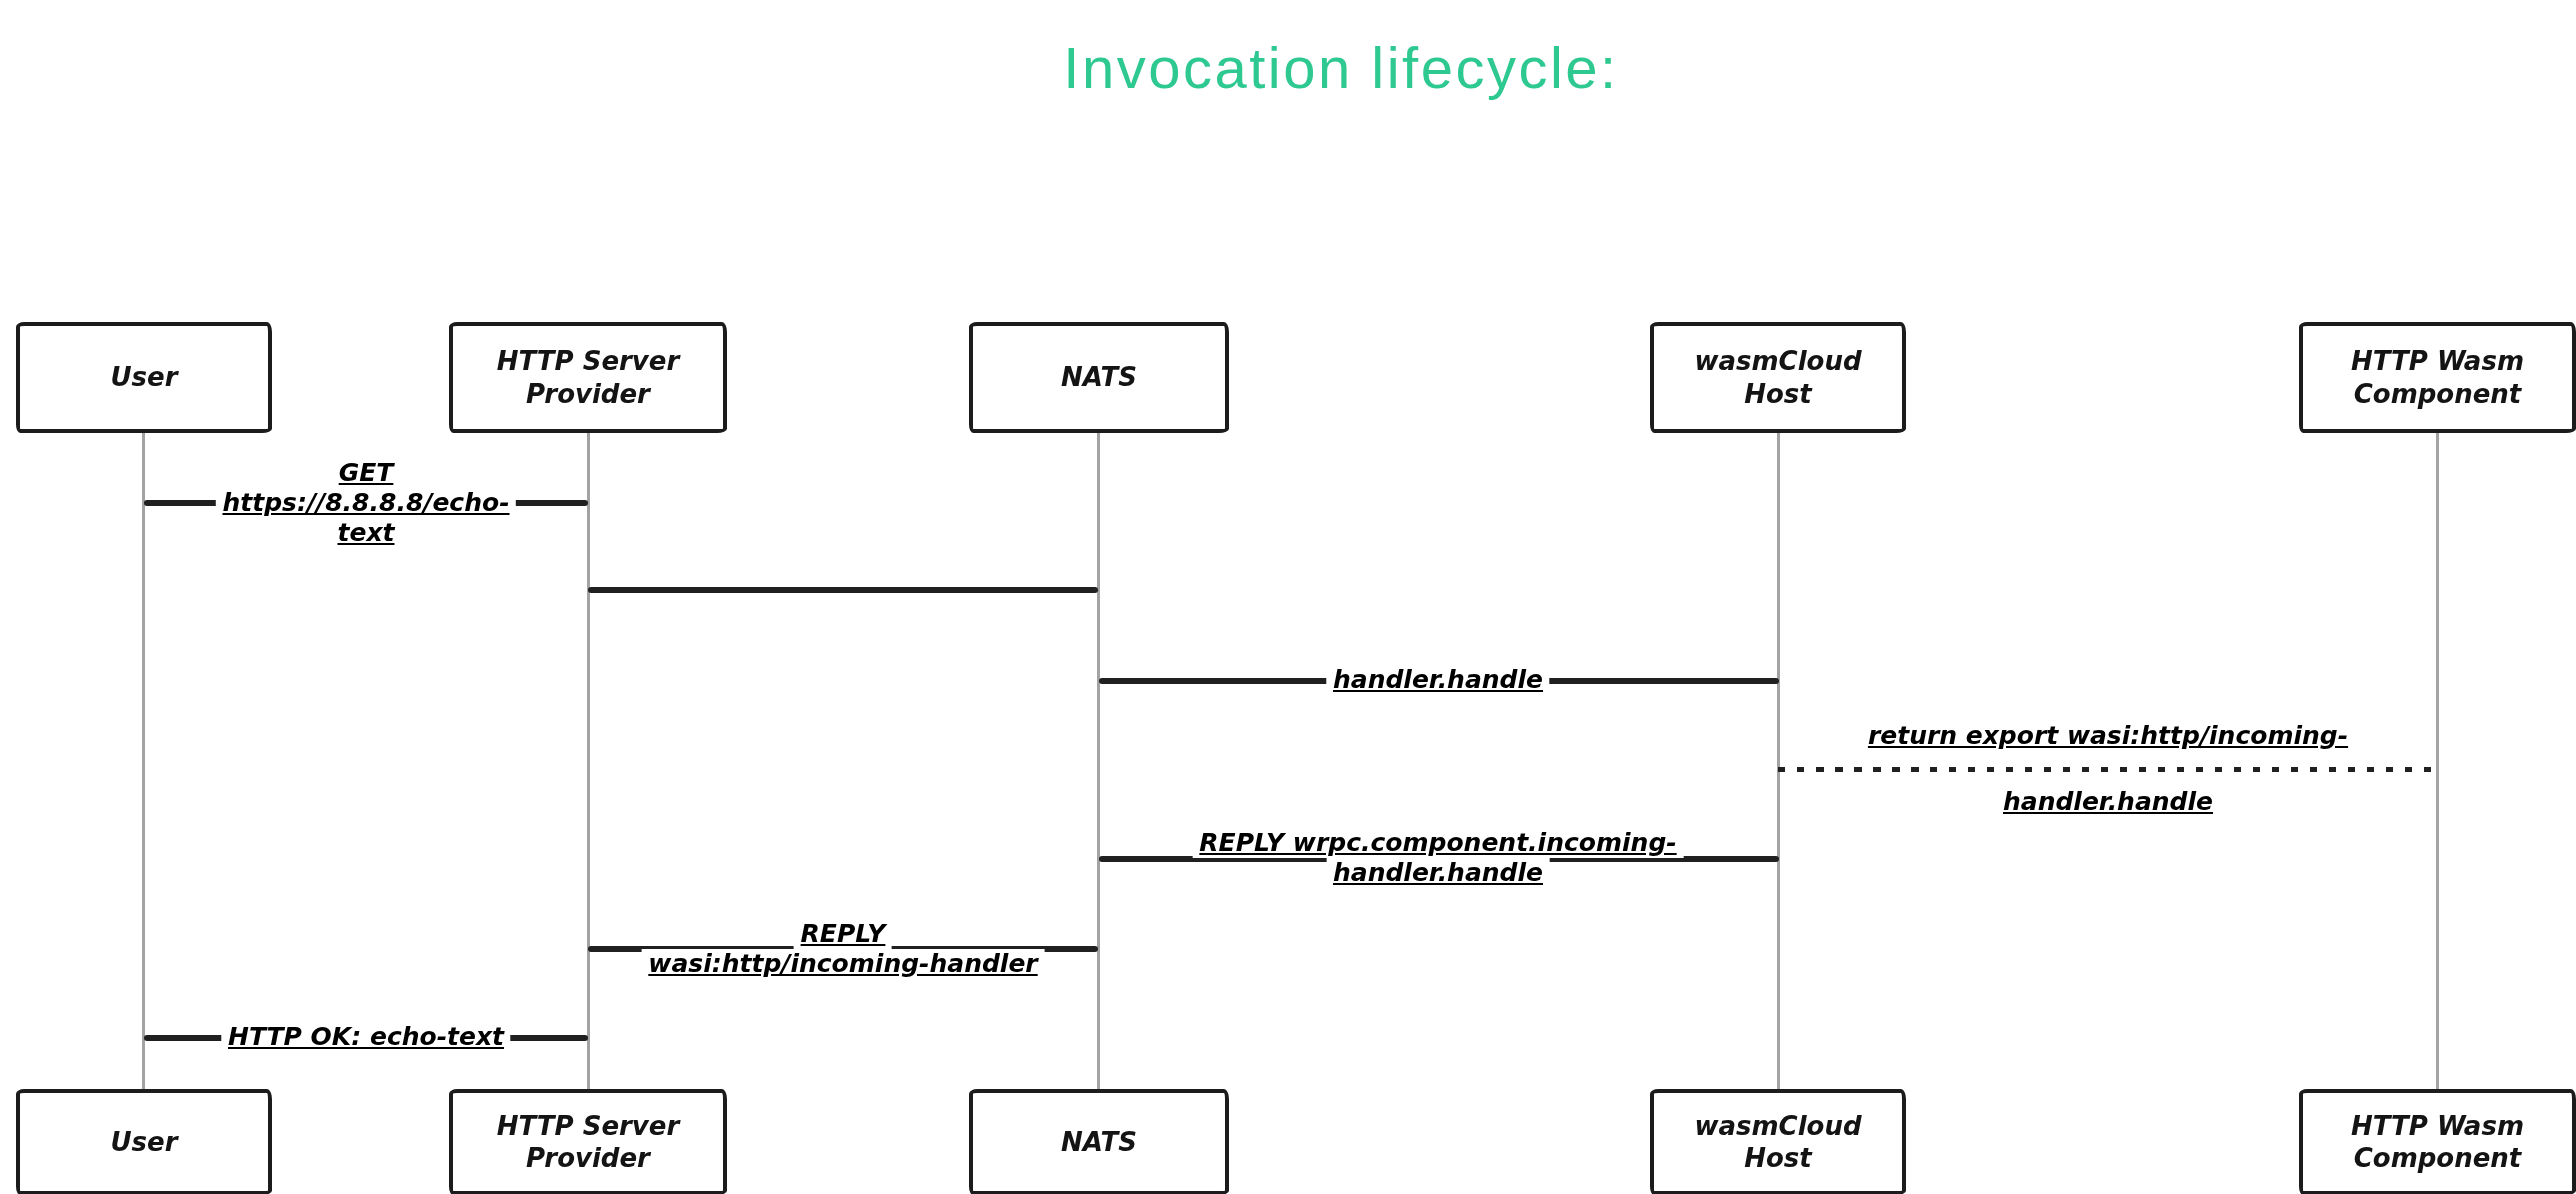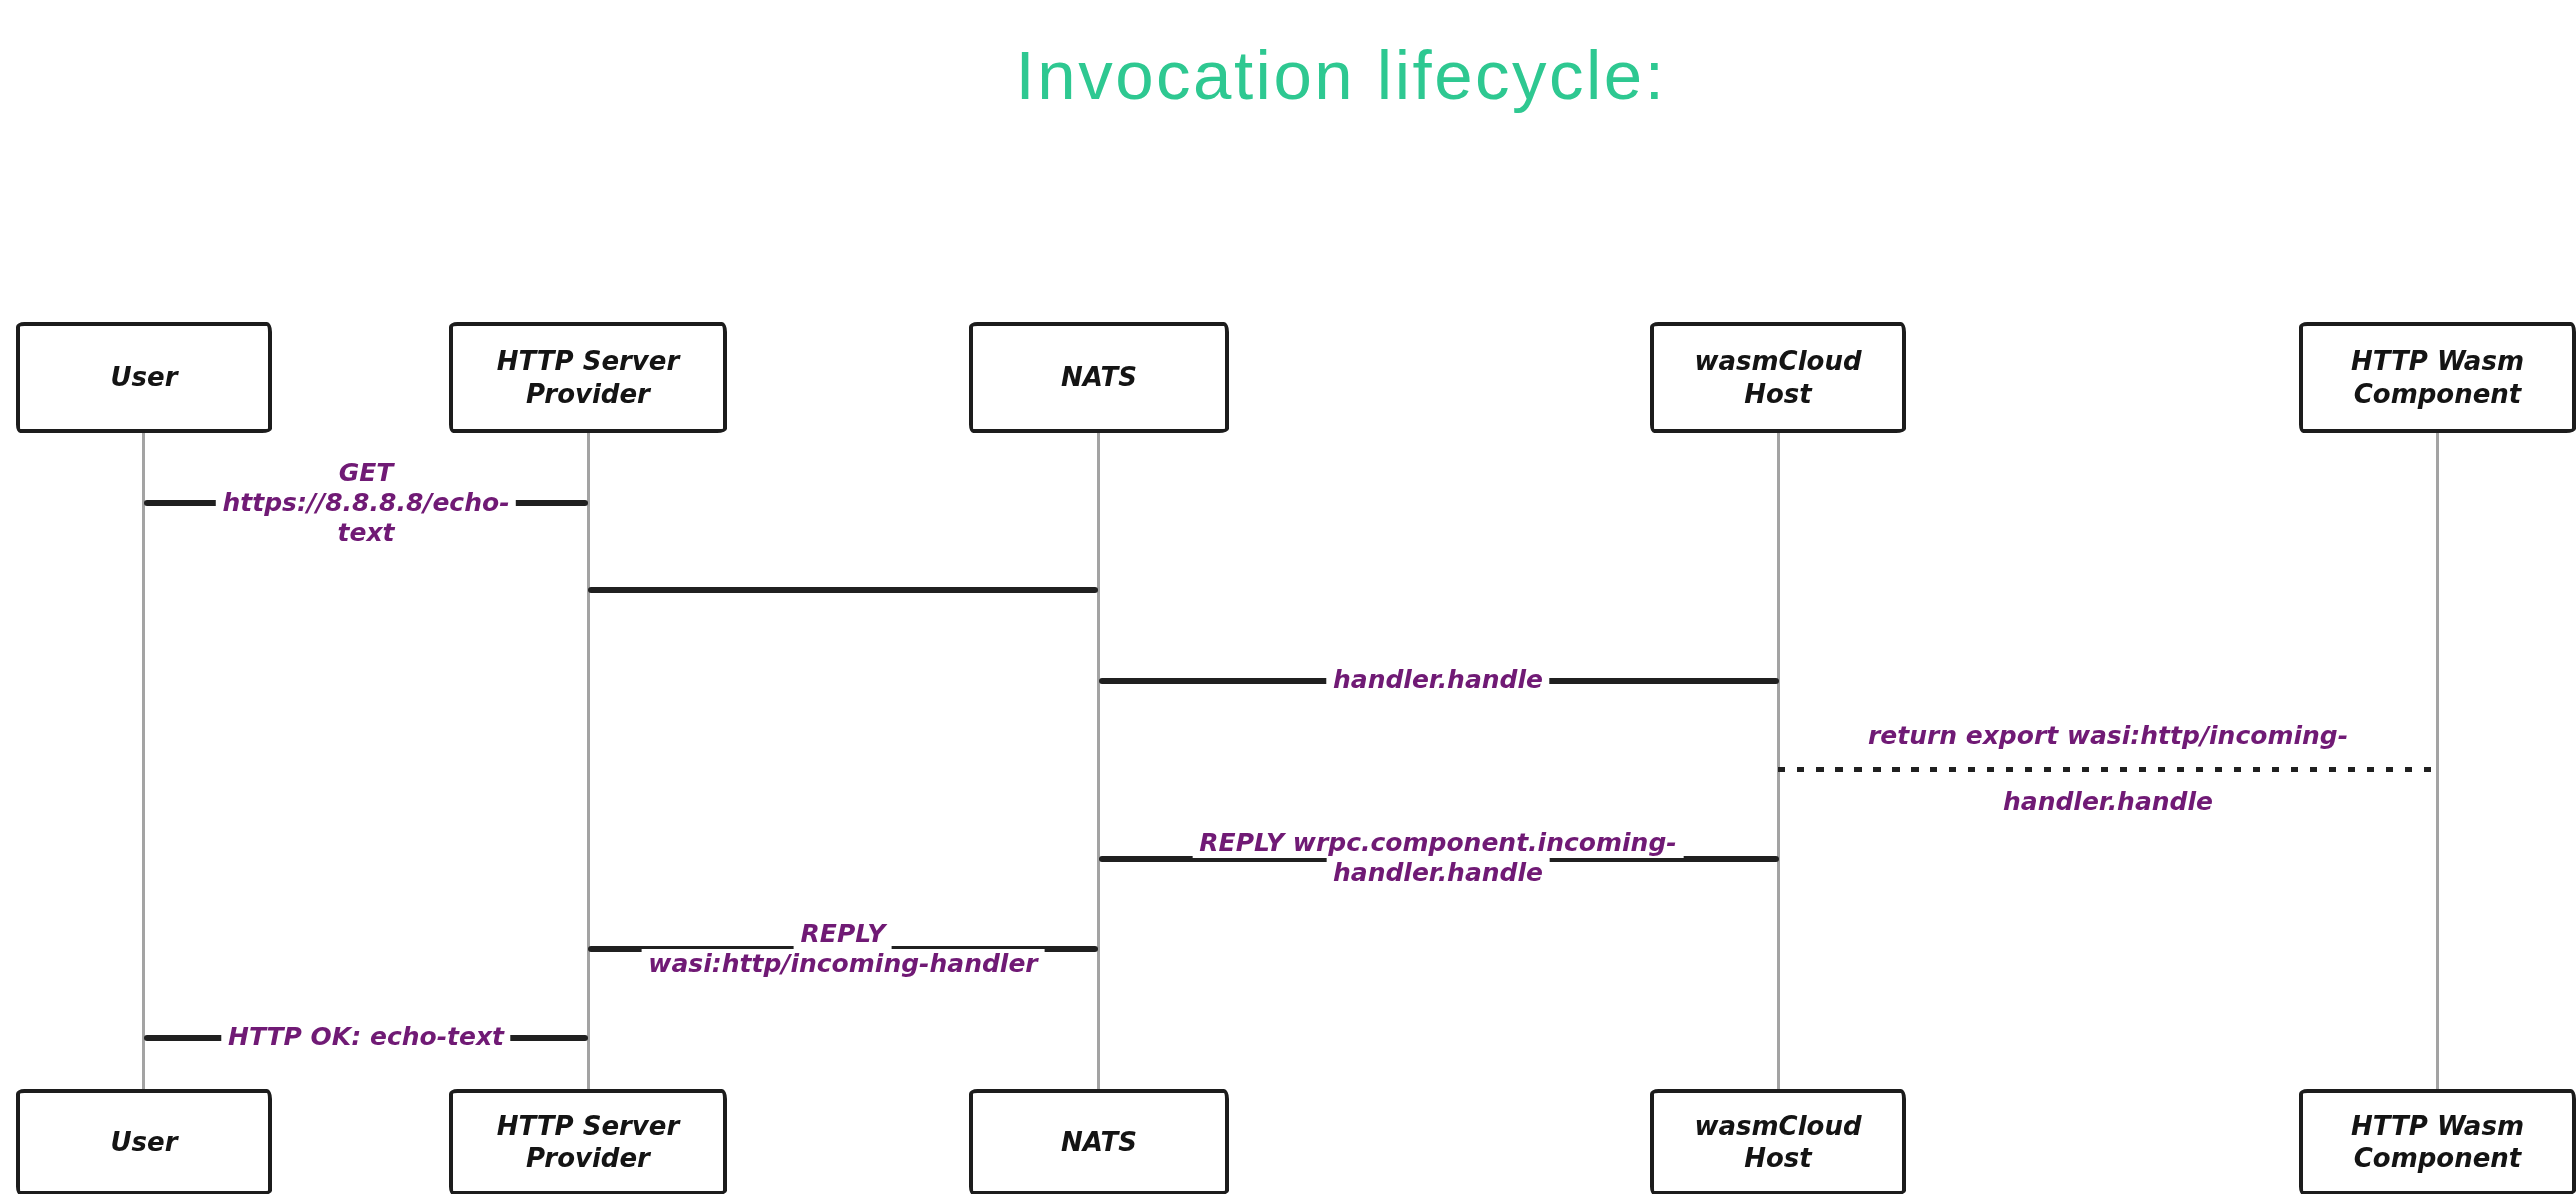--- a/index.html
+++ b/index.html
@@ -17,21 +17,21 @@
     position:absolute;
     top:23.5px;
     left:1341px;
     transform:translateX(-50%);
     text-align:center;
     color:#2ec891;
     font-family:"Liberation Sans", sans-serif;
     font-weight:400;
     letter-spacing:2.5px;
     line-height:1.5;
-    font-size:69px;
+    font-size:58px;
     white-space:nowrap;
   }
 
   
   .pbox{
     position:absolute;
     box-sizing:border-box;
     background:#ffffff;
     border:4.2px solid #1c1c1c;
     border-radius:8.4px 5px 10px 4.2px / 5px 10px 4.2px 8.4px;
@@ -76,24 +76,25 @@
   .msg-label{
     position:absolute;
     transform:translate(-50%,-50%);
     display:flex;
     flex-direction:column;
     align-items:center;
     text-align:center;
     font-size:25px;
     font-weight:bold;
     font-style:italic;
-    color:#701a75;
+    color:#000000;
     line-height:1.2;
     white-space:nowrap;
     z-index:3;
+    text-decoration:underline;
   }
   .msg-label span{
     background:#ffffff;
     padding:0 6.7px;
   }
 </style>
 </head>
 <body>
 
 <div class="canvas">

